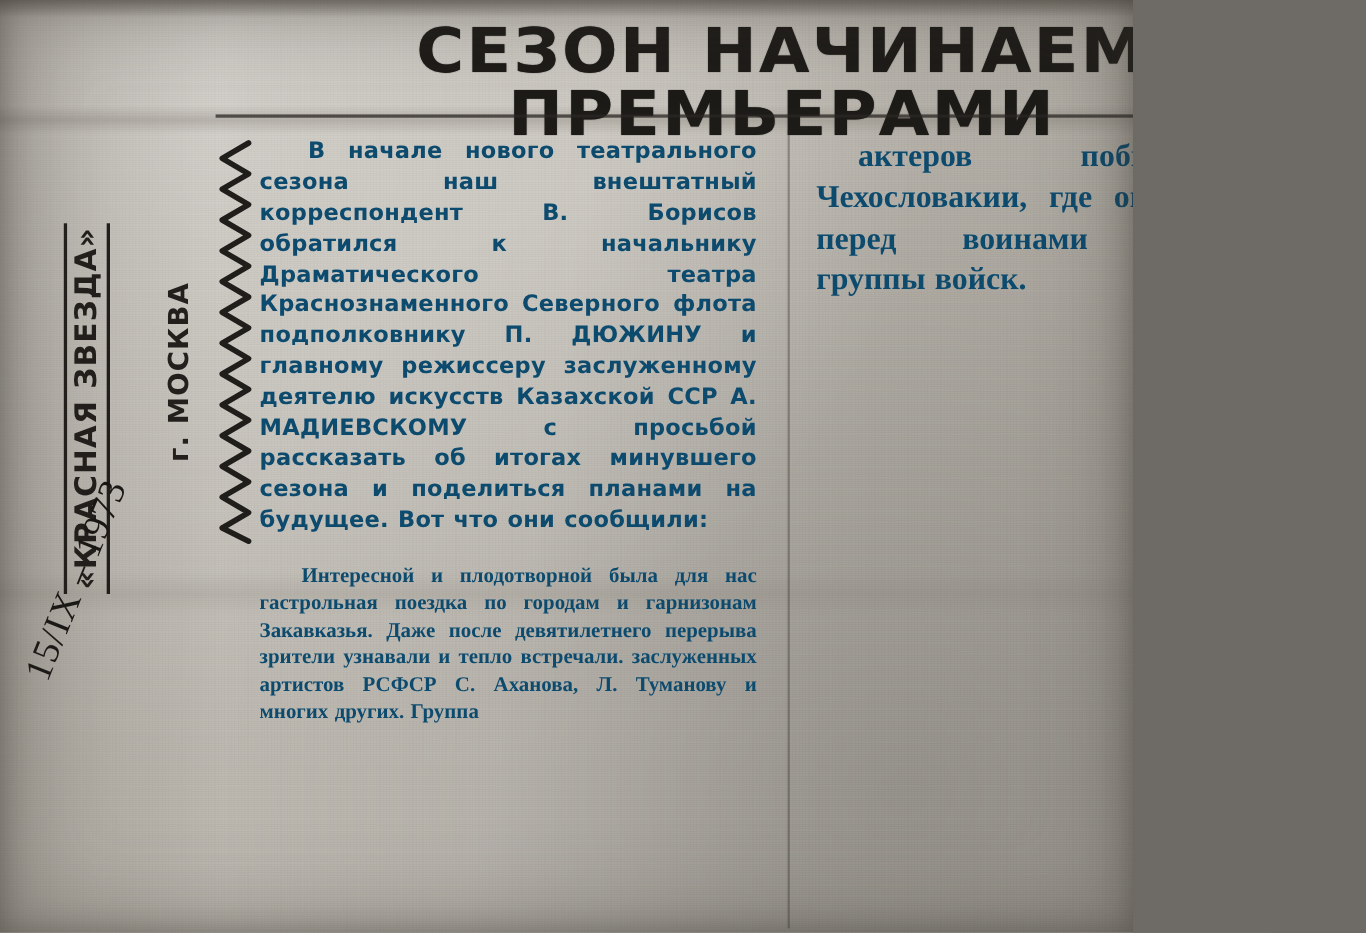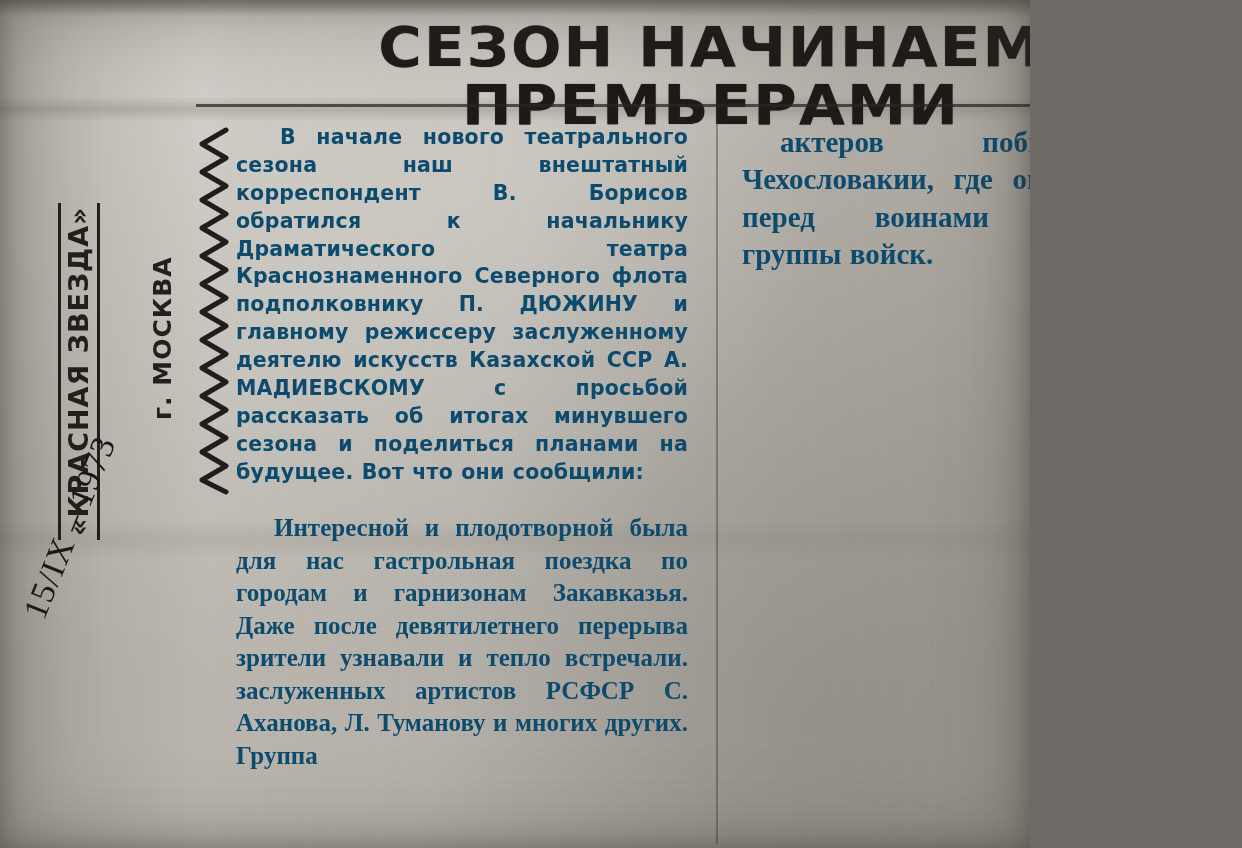--- a/index.html
+++ b/index.html
@@ -148,21 +148,21 @@
     font-size: 20.5px;
     line-height: 1.36;
     text-align: justify;
     text-indent: 44px;
     letter-spacing: 0.2px;
     margin: 0 0 26px 0;
     word-spacing: 1px;
   }
   .para {
     font-family: "Liberation Serif", serif;
-    font-size: 25px;
+    font-size: 19px;
     line-height: 1.30;
     text-align: justify;
     text-indent: 38px;
     margin: 0 0 6px 0;
     font-weight: 700;
     word-spacing: 1px;
   }
   #col-right .para {
     font-size: 29px;
     line-height: 1.285;

